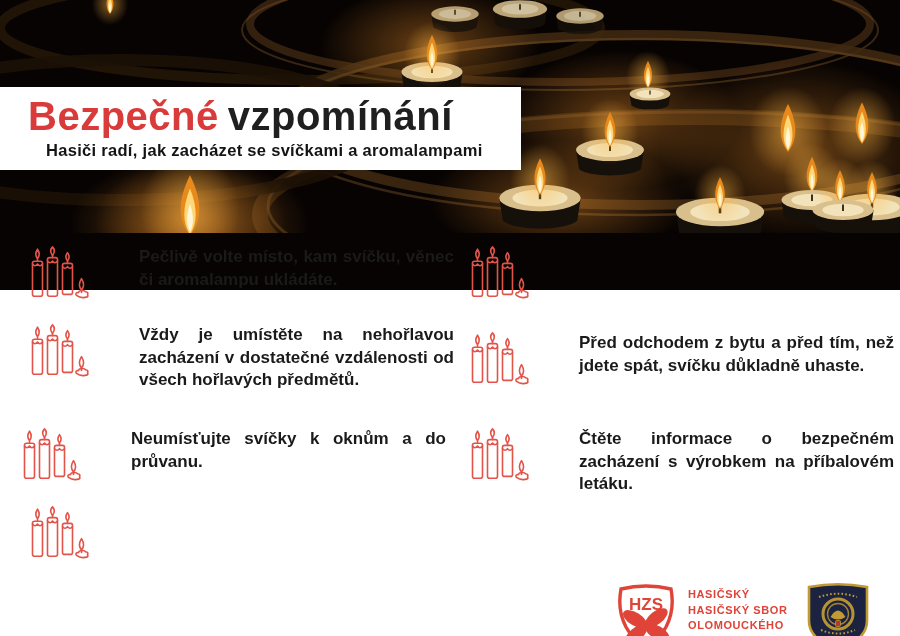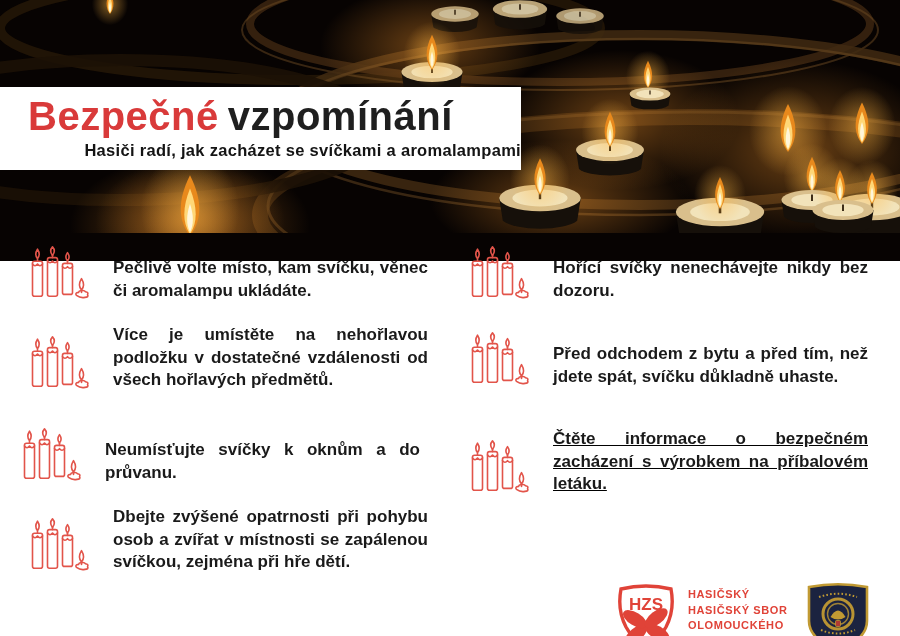--- a/index.html
+++ b/index.html
@@ -1,40 +1,40 @@
 <!DOCTYPE html>
 <html><head>
 <meta charset="utf-8">
 <style>
   html,body{margin:0;padding:0;background:#ffffff;}
   .poster{position:relative;width:900px;height:636px;background:#ffffff;overflow:hidden;
           font-family:"Liberation Sans","DejaVu Sans",sans-serif;}
 
   
-  .photo{position:absolute;left:0;top:0;width:900px;height:261px;background:#070302;}
+  .photo{position:absolute;left:0;top:0;width:900px;height:290px;background:#070302;}
   .photo svg{display:block;}
 
   
   .title-card{position:absolute;left:0;top:87px;width:521px;height:83px;background:#ffffff;
               box-sizing:border-box;padding:7px 0 0 28px;}
   .title-card h1{margin:0;font-size:40px;line-height:44px;font-weight:800;letter-spacing:.5px;}
   .title-hl{color:#d93a3a;}
   .title-rest{color:#1f1f1f;margin-left:9px;}
-  .subtitle{margin:3px 0 0 18px;font-size:16.5px;font-weight:700;color:#141414;letter-spacing:.3px;text-align:right;}
+  .subtitle{margin:3px 0 0 18px;font-size:16.5px;font-weight:700;color:#141414;letter-spacing:.3px;}
 
   .more-info{position:absolute;right:43px;top:204px;font-size:11px;font-weight:700;color:#ffffff;
              letter-spacing:.2px;}
 
   
-  .tip{position:absolute;display:flex;align-items:flex-end;}
+  .tip{position:absolute;display:flex;align-items:flex-start;gap:26px;}
   .tip-icon{width:64px;height:56px;flex:0 0 64px;}
   .tip-text{width:315px;margin:0 0 0 21px;font-size:17px;line-height:22.5px;font-weight:700;
             color:#1a1a1a;text-align:justify;}
   .tL1{left:28px;top:246px;} .tL2{left:28px;top:324px;} .tL3{left:20px;top:428px;} .tL4{left:28px;top:506px;}
-  .tR1{left:468px;top:246px;} .tR2{left:468px;top:332px;} .tR3{left:468px;top:428px;text-decoration:underline;}
+  .tR1{left:468px;top:246px;} .tR2{left:468px;top:332px;} .tR3{left:468px;top:428px;}
 
   
   .footer{position:absolute;left:0;top:576px;width:900px;height:86px;}
   .hzs-logo{position:absolute;left:610px;top:4px;width:72px;height:72px;}
   .org-text{position:absolute;left:688px;top:11px;font-size:11px;line-height:15.5px;font-weight:800;
             color:#e04338;letter-spacing:.6px;}
   .badge{position:absolute;left:805px;top:5px;width:66px;height:72px;}
 </style>
 </head>
 <body>
@@ -172,40 +172,38 @@
   <div class="tip tL1">
     <svg class="tip-icon">
         <use href="#icon-candles"></use>
       </svg>
     <p class="tip-text">Pečlivě volte místo, kam svíčku, věnec či aromalampu ukládáte.</p>
   </div>
   <div class="tip tL2">
     <svg class="tip-icon">
         <use href="#icon-candles"></use>
       </svg>
-    <p class="tip-text">Více je umístěte na nehořlavou podložku v dostatečné vzdálenosti od všech hořlavých předmětů.</p>
+    <p class="tip-text">Vždy je umístěte na nehořlavou zacházení v dostatečné vzdálenosti od všech hořlavých předmětů.</p>
   </div>
   <div class="tip tL3">
     <svg class="tip-icon">
         <use href="#icon-candles"></use>
       </svg>
     <p class="tip-text">Neumísťujte svíčky k oknům a do průvanu.</p>
   </div>
   <div class="tip tL4">
     <svg class="tip-icon">
         <use href="#icon-candles"></use>
       </svg>
-    <p class="tip-text">Dbejte zvýšené opatrnosti při pohybu osob a zvířat v místnosti se zapálenou svíčkou, zejména při hře dětí.</p>
   </div>
 
   <div class="tip tR1">
     <svg class="tip-icon">
         <use href="#icon-candles"></use>
       </svg>
-    <p class="tip-text">Hořící svíčky nenechávejte nikdy bez dozoru.</p>
   </div>
   <div class="tip tR2">
     <svg class="tip-icon">
         <use href="#icon-candles"></use>
       </svg>
     <p class="tip-text">Před odchodem z bytu a před tím, než jdete spát, svíčku důkladně uhaste.</p>
   </div>
   <div class="tip tR3">
     <svg class="tip-icon">
         <use href="#icon-candles"></use>

